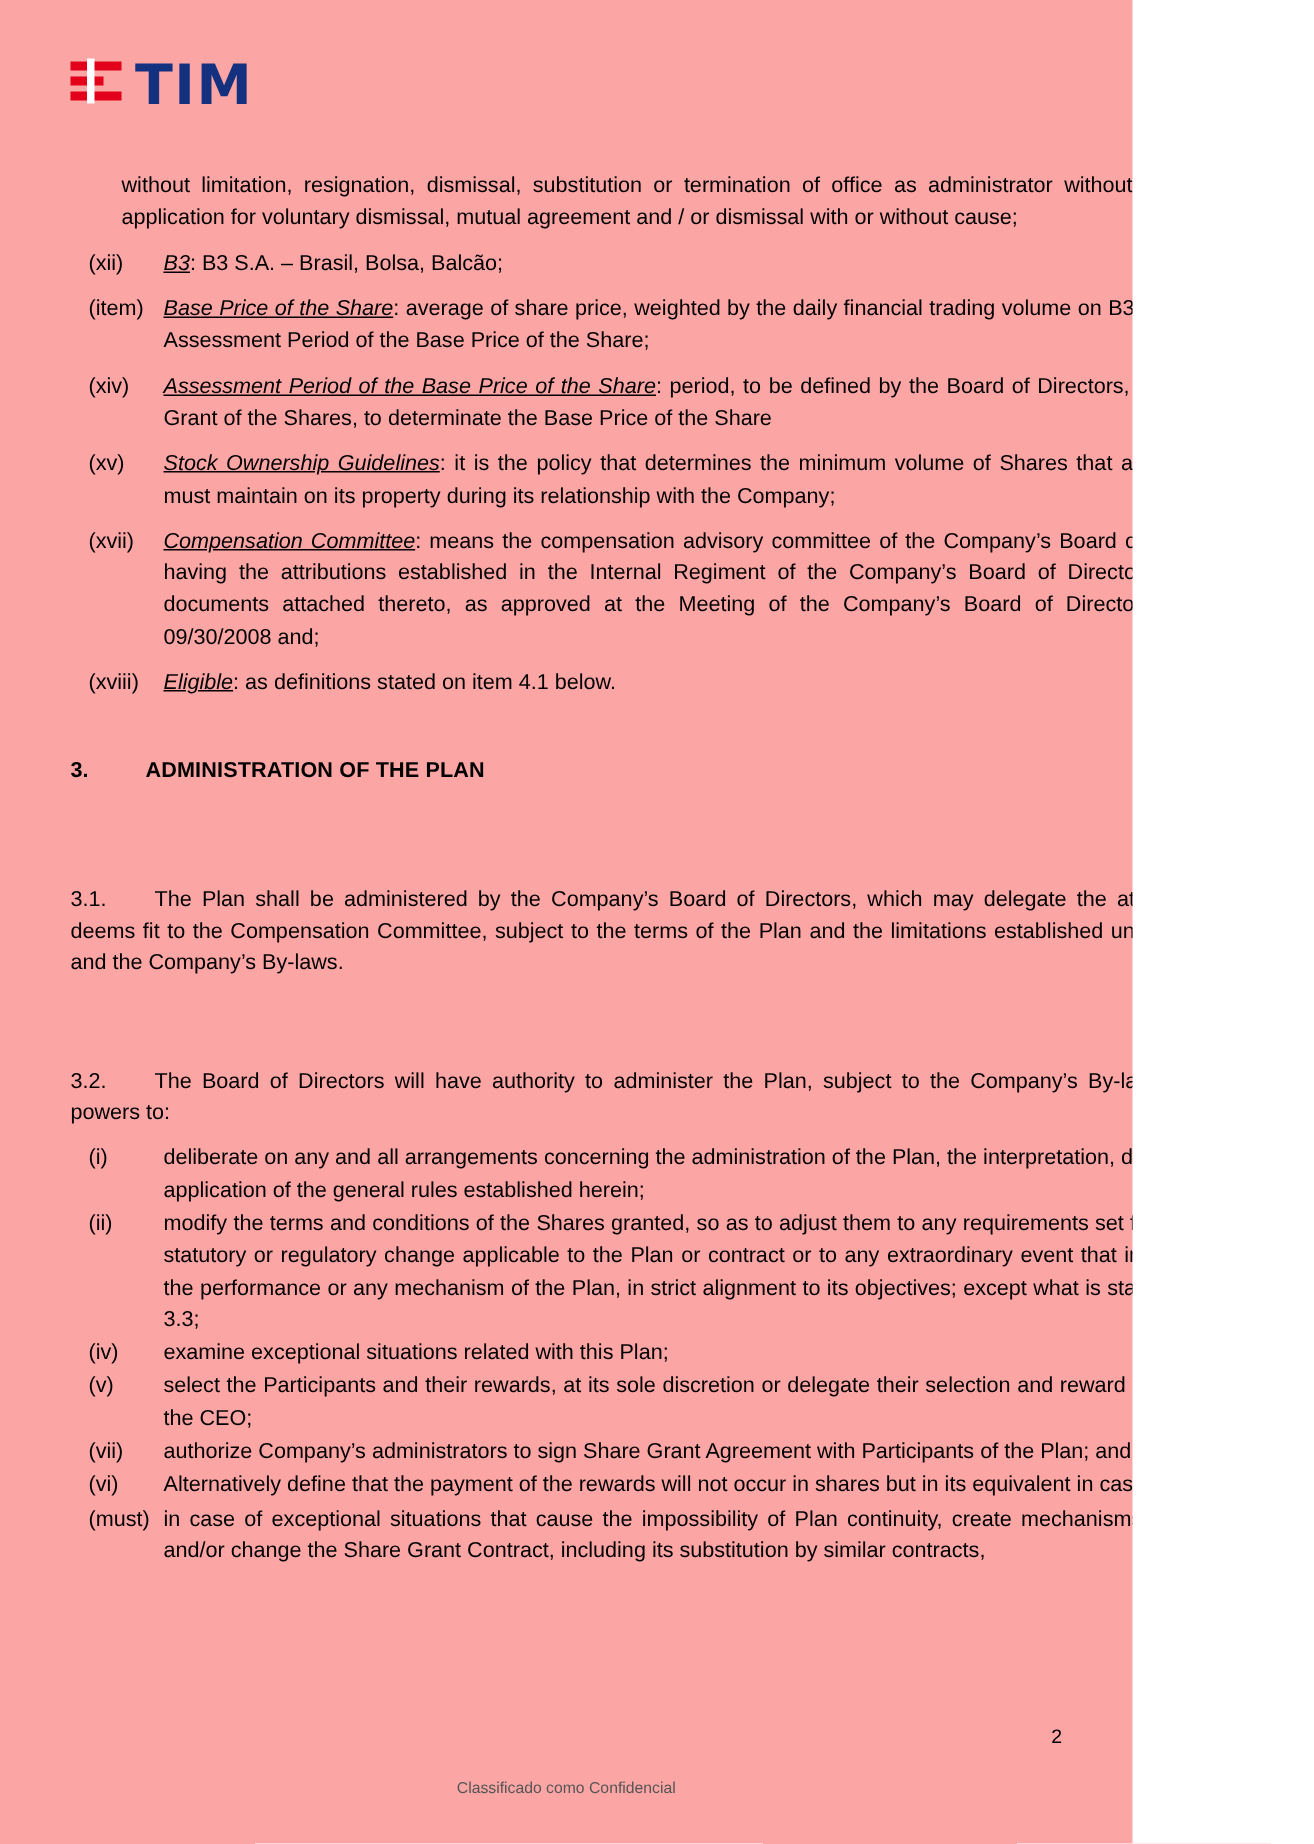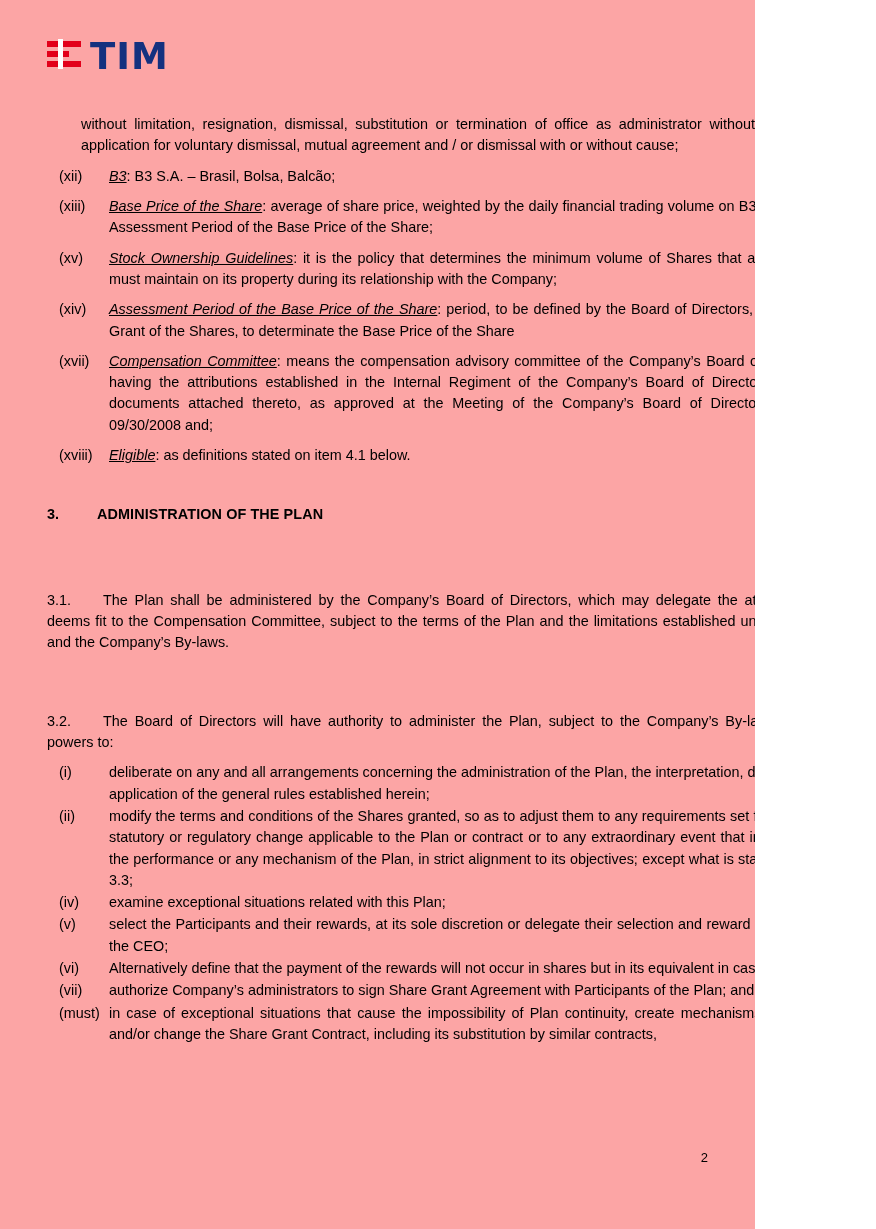--- a/index.html
+++ b/index.html
@@ -153,32 +153,32 @@
   <div class="content">
 
     <p class="para lead-para">without limitation, resignation, dismissal, substitution or termination of office as administrator without reelection, application for voluntary dismissal, mutual agreement and / or dismissal with or without cause;</p>
 
     <div class="row">
       <div class="marker">(xii)</div>
       <div class="body"><span class="u">B3</span><span>: B3 S.A. – Brasil, Bolsa, Balcão;</span></div>
     </div>
 
     <div class="row">
-      <div class="marker">(xiii)</div>
+      <div class="marker">(item)</div>
       <div class="body"><span class="u">Base Price of the Share</span><span>: average of share price, weighted by the daily financial trading volume on B3, during the Assessment Period of the Base Price of the Share;</span></div>
+    </div>
+
+    <div class="row">
+      <div class="marker">(xiv)</div>
+      <div class="body"><span class="u">Assessment Period of the Base Price of the Share</span><span>: period, to be defined by the Board of Directors, prior to the Grant of the Shares, to determinate the Base Price of the Share</span></div>
     </div>
 
     <div class="row">
       <div class="marker">(xv)</div>
       <div class="body"><span class="u">Stock Ownership Guidelines</span><span>: it is the policy that determines the minimum volume of Shares that a Participant must maintain on its property during its relationship with the Company;</span></div>
-    </div>
-
-    <div class="row">
-      <div class="marker">(xiv)</div>
-      <div class="body"><span class="u">Assessment Period of the Base Price of the Share</span><span>: period, to be defined by the Board of Directors, prior to the Grant of the Shares, to determinate the Base Price of the Share</span></div>
     </div>
 
 
     <div class="row">
       <div class="marker">(xvii)</div>
       <div class="body"><span class="u">Compensation Committee</span><span>: means the compensation advisory committee of the Company’s Board of Directors, having the attributions established in the Internal Regiment of the Company’s Board of Directors and the documents attached thereto, as approved at the Meeting of the Company’s Board of Directors held on 09/30/2008 and;</span></div>
     </div>
 
     <div class="row">
       <div class="marker">(xviii)</div>
@@ -209,31 +209,32 @@
       <div class="marker">(iv)</div>
       <div class="body">examine exceptional situations related with this Plan;</div>
     </div>
 
     <div class="row tight">
       <div class="marker">(v)</div>
       <div class="body">select the Participants and their rewards, at its sole discretion or delegate their selection and reward definition to the CEO;</div>
     </div>
 
     <div class="row tight">
+      <div class="marker">(vii)</div>
+      <div class="body">authorize Company’s administrators to sign Share Grant Agreement with Participants of the Plan; and</div>
+    </div>
+
+    <div class="row tight">
       <div class="marker">(vi)</div>
       <div class="body">Alternatively define that the payment of the rewards will not occur in shares but in its equivalent in cash;</div>
     </div>
 
     <div class="row tight">
-      <div class="marker">(vii)</div>
-      <div class="body">authorize Company’s administrators to sign Share Grant Agreement with Participants of the Plan; and</div>
-    </div>
-
-    <div class="row tight">
       <div class="marker">(must)</div>
       <div class="body">in case of exceptional situations that cause the impossibility of Plan continuity, create mechanisms and rules and/or change the Share Grant Contract, including its substitution by similar contracts,</div>
     </div>
 
   </div>
 
   <div class="page-number">2</div>
+  <div class="confidential">Classificado como Confidencial</div>
 
 </div>
 
 </body></html>

